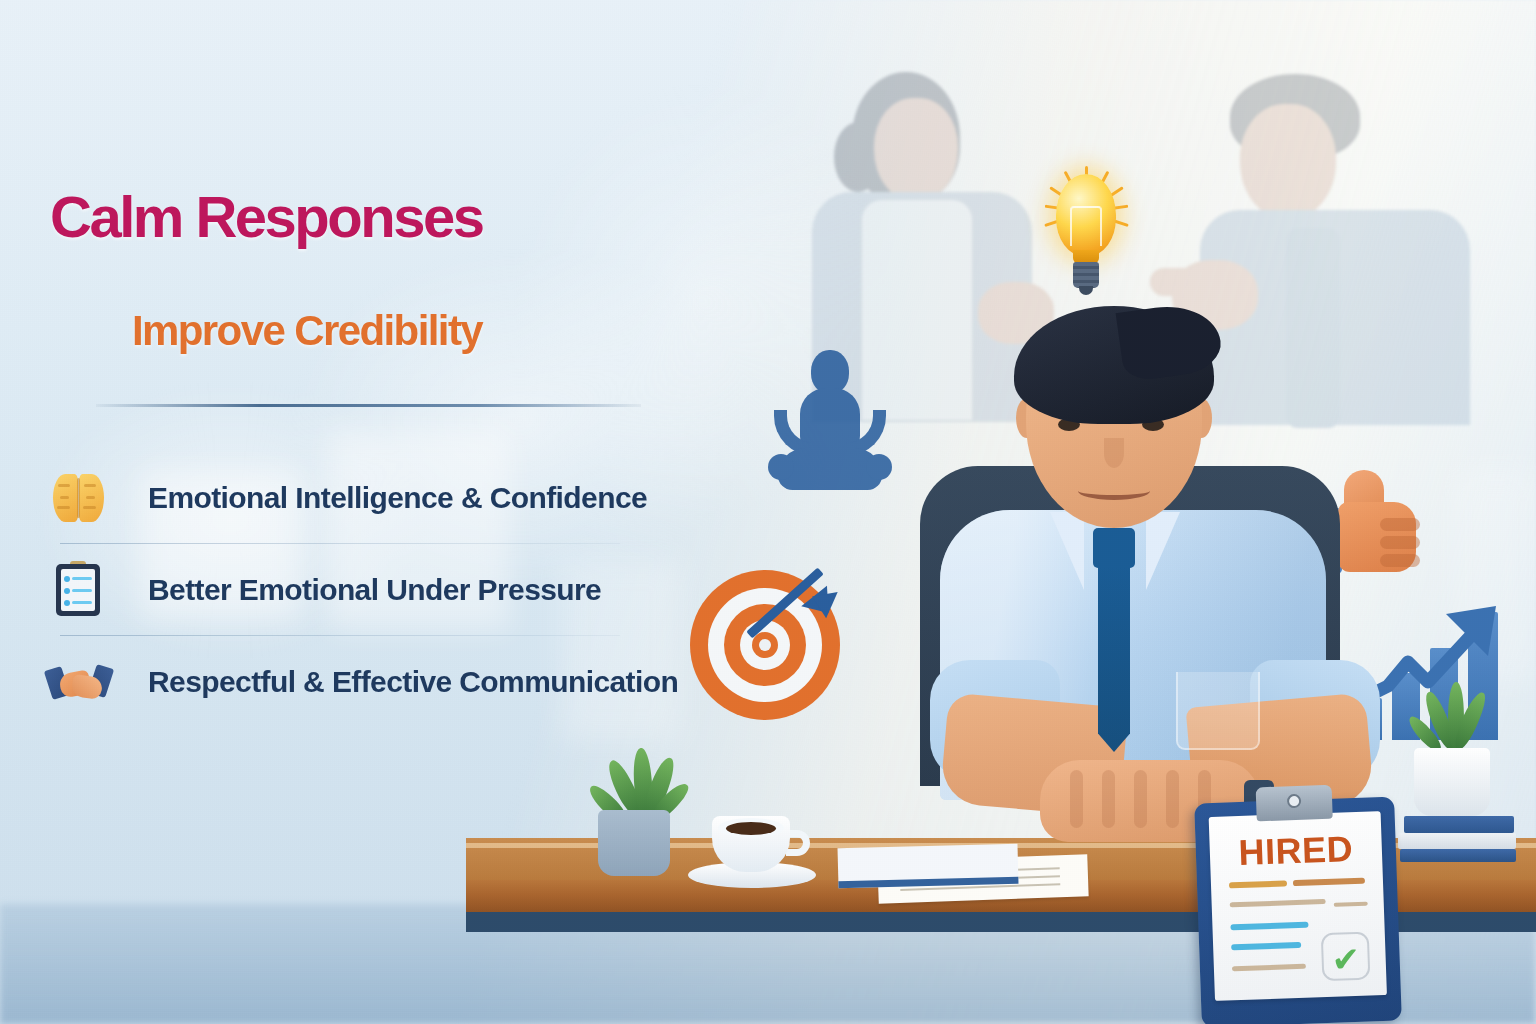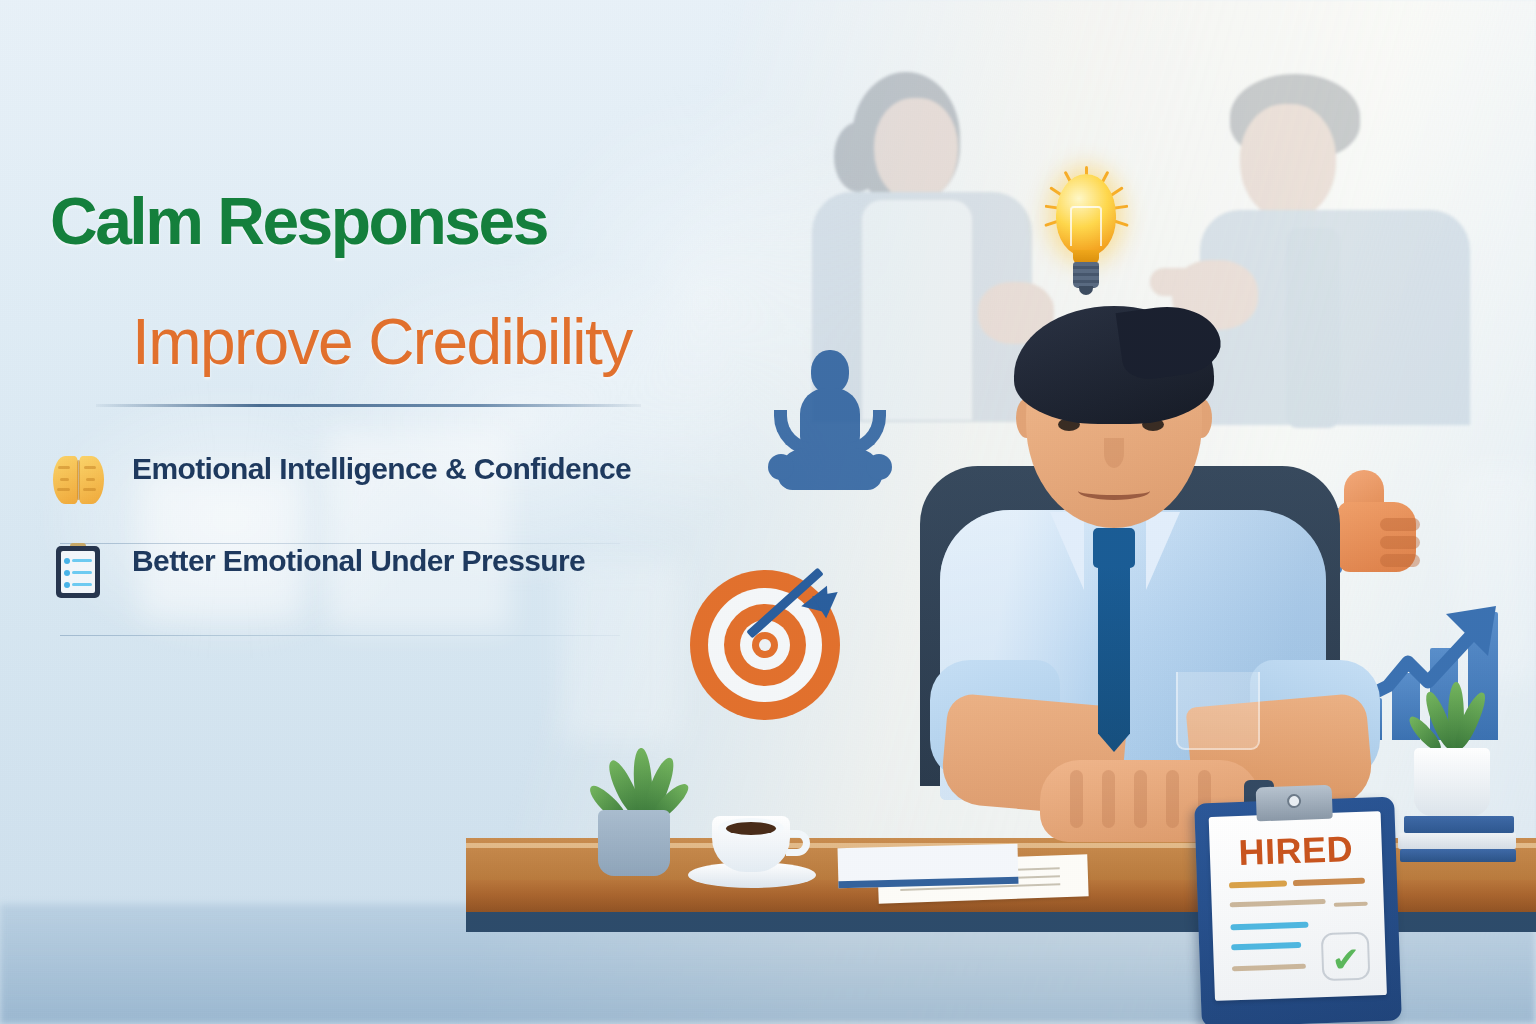--- a/index.html
+++ b/index.html
@@ -272,41 +272,41 @@
     background:linear-gradient(to right, rgba(45,76,110,0) 0%, #4a6d92 45%, rgba(45,76,110,.15) 100%); }
   .rule.right { background:linear-gradient(to left, rgba(45,76,110,0) 0%, #4a6d92 45%, rgba(45,76,110,.15) 100%); }
   .why-text {
     font-size:56px; font-weight:bold; color:#14293f;
     font-family:"Liberation Sans", sans-serif; letter-spacing:-1px;
     white-space:nowrap;
   }
 
   .headline {
     position:absolute; left:50px; top:188px; width:660px;
-    font-size:66px; font-weight:bold; color:#15803d;
+    font-size:58px; font-weight:bold; color:#be185d;
     font-family:"Liberation Sans", sans-serif;
     letter-spacing:-2.5px; line-height:1;
     text-shadow:0 2px 3px rgba(255,255,255,.6);
     white-space:nowrap;
   }
   .subheadline {
     position:absolute; left:132px; top:310px; width:620px;
-    font-size:64px; font-weight:normal; color:#e2712e;
+    font-size:42px; font-weight:bold; color:#e2712e;
     font-family:"Liberation Sans", sans-serif;
     letter-spacing:-1.6px; line-height:1;
     text-shadow:0 2px 3px rgba(255,255,255,.55);
     white-space:nowrap;
   }
   .hr-under {
     position:absolute; left:96px; top:404px; width:545px; height:3px;
     background:linear-gradient(to right, rgba(45,76,110,.05) 0%, #4a6d92 30%, #6d8dae 70%, rgba(45,76,110,.05) 100%);
   }
 
   .bullets { position:absolute; left:48px; top:452px; width:660px; }
-  .bullet { position:relative; height:92px; display:flex; gap:22px; }
+  .bullet { position:relative; height:92px; display:flex; align-items:center; gap:38px; }
   .bullet .sep {
     position:absolute; left:12px; bottom:0; width:560px; height:1px;
     background:linear-gradient(to right, rgba(70,110,150,.35), rgba(70,110,150,.06));
   }
   .b-icon { position:relative; width:62px; height:56px; flex:0 0 62px; }
   .b-label {
     font-size:30px; font-weight:bold; color:#1f3a5f;
     font-family:"Liberation Sans", sans-serif; letter-spacing:-.6px;
     white-space:nowrap;
   }
@@ -565,18 +565,28 @@
           <div class="cb-line" style="left:24px;top:15px;width:20px;"></div>
           <div class="cb-dot" style="left:16px;top:26px;"></div>
           <div class="cb-line" style="left:24px;top:27px;width:20px;"></div>
           <div class="cb-dot" style="left:16px;top:38px;"></div>
           <div class="cb-line" style="left:24px;top:39px;width:20px;"></div>
         </div>
         <div class="b-label">Better Emotional Under Pressure</div>
         <div class="sep"></div>
       </div>
 
+      <div class="bullet last">
+        <div class="b-icon">
+          <div class="hs-cuffL"></div>
+          <div class="hs-cuffR"></div>
+          <div class="hs-handL"></div>
+          <div class="hs-handR"></div>
+        </div>
+        <div class="b-label">Respectful &amp; Effective Communication</div>
+
+      </div>
 
     </div>
   </div>
 
   <div class="noise"></div>
 </div>
 
 </body></html>

